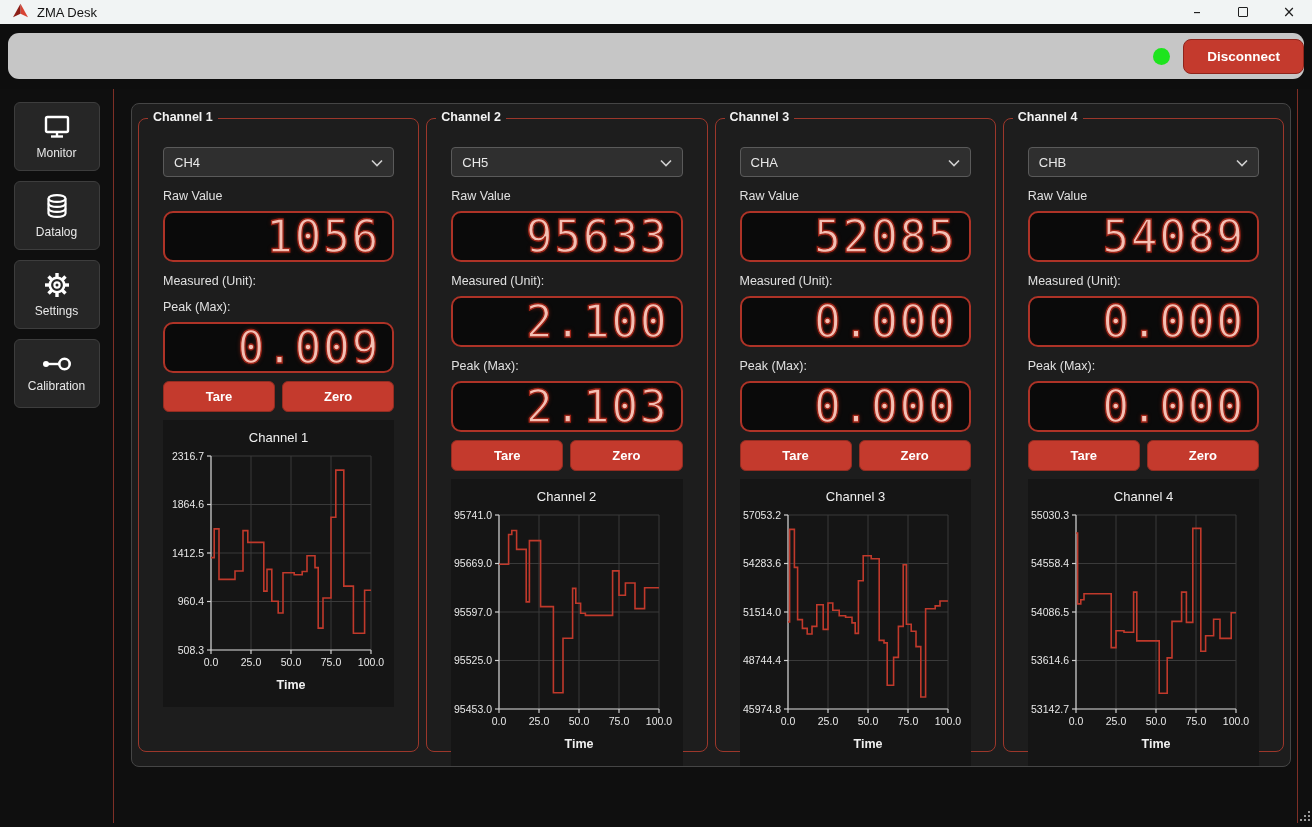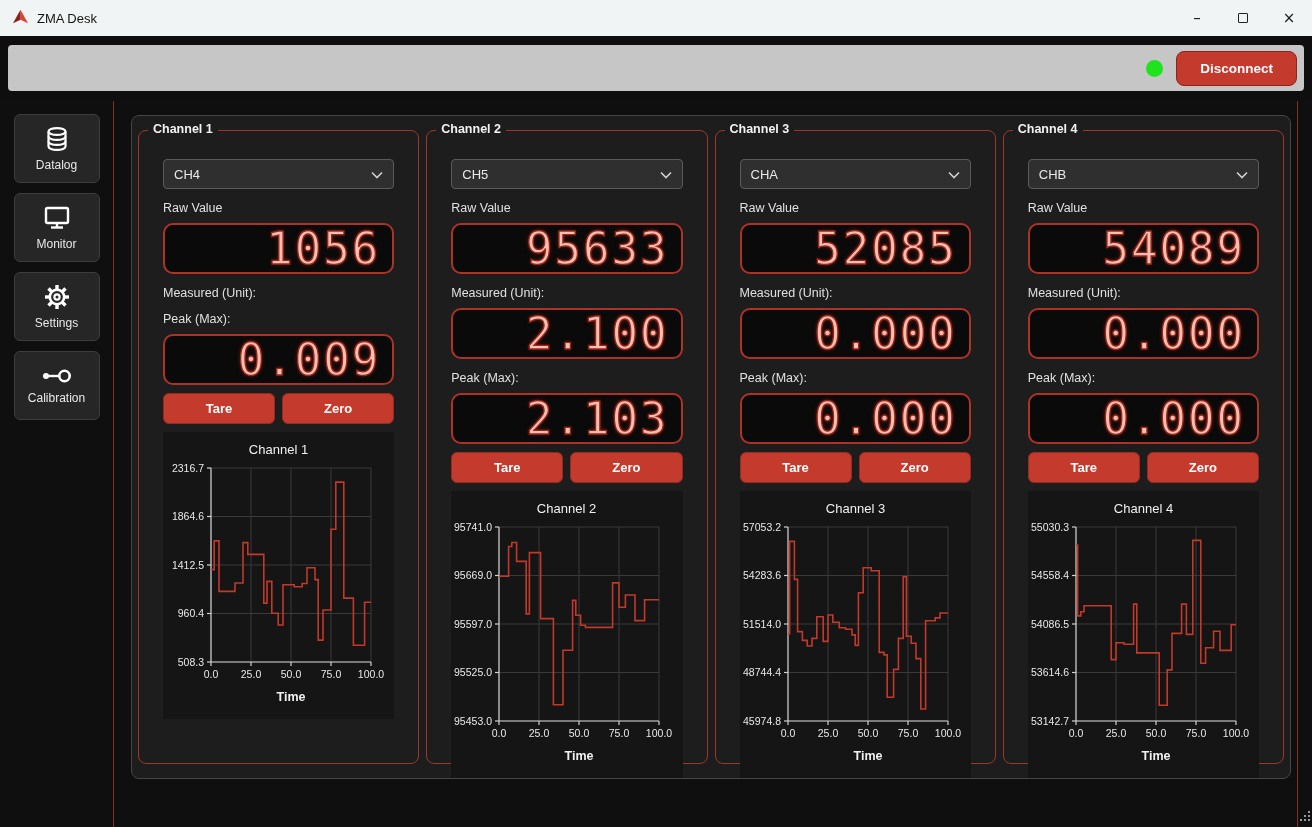--- a/index.html
+++ b/index.html
@@ -1,33 +1,33 @@
 <!DOCTYPE html>
 <html><head>
 <meta charset="utf-8">
 <style>
   * { margin:0; padding:0; box-sizing:border-box; }
   html,body { width:1312px; height:827px; overflow:hidden; background:#0f0f0f;
               font-family:"Liberation Sans", sans-serif; }
 
   
-  .titlebar { height:36px; background:#f1f4f4; display:flex; align-items:center;
+  .titlebar { height:24px; background:#f1f4f4; display:flex; align-items:center;
               justify-content:space-between; }
   .titlebar-left { display:flex; align-items:center; gap:8px; padding-left:12px; }
   .app-title { font-size:13px; color:#141414; }
   .titlebar-controls { display:flex; height:100%; }
   .titlebar-controls .wbtn { width:46px; height:100%; border:none; background:transparent;
               color:#202020; font-size:15px; display:flex; align-items:center; justify-content:center;
               font-family:"DejaVu Sans", sans-serif; }
   .max-glyph { width:10px; height:10px; border:1.2px solid #202020; border-radius:1px; display:block; }
 
   
   .toolbar-zone { background:#0e0e0e; padding:9px 8px 10px 8px; }
-  .toolbar { height:46px; background:#c6c6c6; border-radius:4px; display:flex; align-items:center;
-             justify-content:flex-end; gap:13px; padding-right:7px; }
+  .toolbar { height:46px; background:#c6c6c6; border-radius:11px; display:flex; align-items:center;
+             justify-content:flex-end; gap:13px; padding-right:0; }
   .status-dot { width:17px; height:17px; border-radius:50%; background:#1ee41e; }
   .disconnect-btn { height:35px; padding:0 23px; background:#c43a2d; border:1px solid #8f241b;
              border-radius:8px; color:#ffffff; font-weight:bold; font-size:13.5px; cursor:pointer; }
 
   
   .app-body { display:flex; height:734px; background:#0f0f0f; position:relative; }
   .sidebar { width:114px; border-right:1px solid #7e2f26; padding-top:13px; display:flex;
              flex-direction:column; align-items:center; gap:10px; background:#0f0f0f; }
   .side-btn { width:86px; height:69px; background:#262626; border:1px solid #3d3d3d; border-radius:6px;
              color:#e8e8e8; display:flex; flex-direction:column; align-items:center; justify-content:center;
@@ -87,38 +87,38 @@
   <div class="toolbar">
     <span class="status-dot" style="background: rgb(30, 228, 30);"></span>
     <button class="disconnect-btn">Disconnect</button>
   </div>
 </div>
 
 <div class="app-body">
   <nav class="sidebar">
     <div class="side-btn">
       <span>
+        <svg width="30" height="28" viewBox="0 0 30 28" fill="none" stroke="#ffffff" stroke-width="2.4">
+          <rect x="4" y="4" width="22" height="15" rx="1.5"></rect>
+          <line x1="15" y1="19" x2="15" y2="23"></line>
+          <line x1="9" y1="23.5" x2="21" y2="23.5"></line>
+        </svg>
+      </span>
+      <span>Monitor</span>
+    </div>
+    <div class="side-btn">
+      <span>
         <svg width="28" height="28" viewBox="0 0 28 28" fill="none" stroke="#ffffff" stroke-width="2.2">
           <ellipse cx="14" cy="6.5" rx="8.5" ry="3.4"></ellipse>
           <path d="M5.5 6.5 V21.5 C5.5 23.4 9.3 24.9 14 24.9 C18.7 24.9 22.5 23.4 22.5 21.5 V6.5"></path>
           <path d="M5.5 11.5 C5.5 13.4 9.3 14.9 14 14.9 C18.7 14.9 22.5 13.4 22.5 11.5"></path>
           <path d="M5.5 16.5 C5.5 18.4 9.3 19.9 14 19.9 C18.7 19.9 22.5 18.4 22.5 16.5"></path>
         </svg>
       </span>
       <span>Datalog</span>
-    </div>
-    <div class="side-btn">
-      <span>
-        <svg width="30" height="28" viewBox="0 0 30 28" fill="none" stroke="#ffffff" stroke-width="2.4">
-          <rect x="4" y="4" width="22" height="15" rx="1.5"></rect>
-          <line x1="15" y1="19" x2="15" y2="23"></line>
-          <line x1="9" y1="23.5" x2="21" y2="23.5"></line>
-        </svg>
-      </span>
-      <span>Monitor</span>
     </div>
     <div class="side-btn">
       <span>
         <svg width="28" height="28" viewBox="0 0 28 28">
           <g stroke="#ffffff" stroke-width="3.4">
             <line x1="14" y1="2" x2="14" y2="7"></line>
             <line x1="14" y1="21" x2="14" y2="26"></line>
             <line x1="2" y1="14" x2="7" y2="14"></line>
             <line x1="21" y1="14" x2="26" y2="14"></line>
             <line x1="5.5" y1="5.5" x2="9" y2="9"></line>

